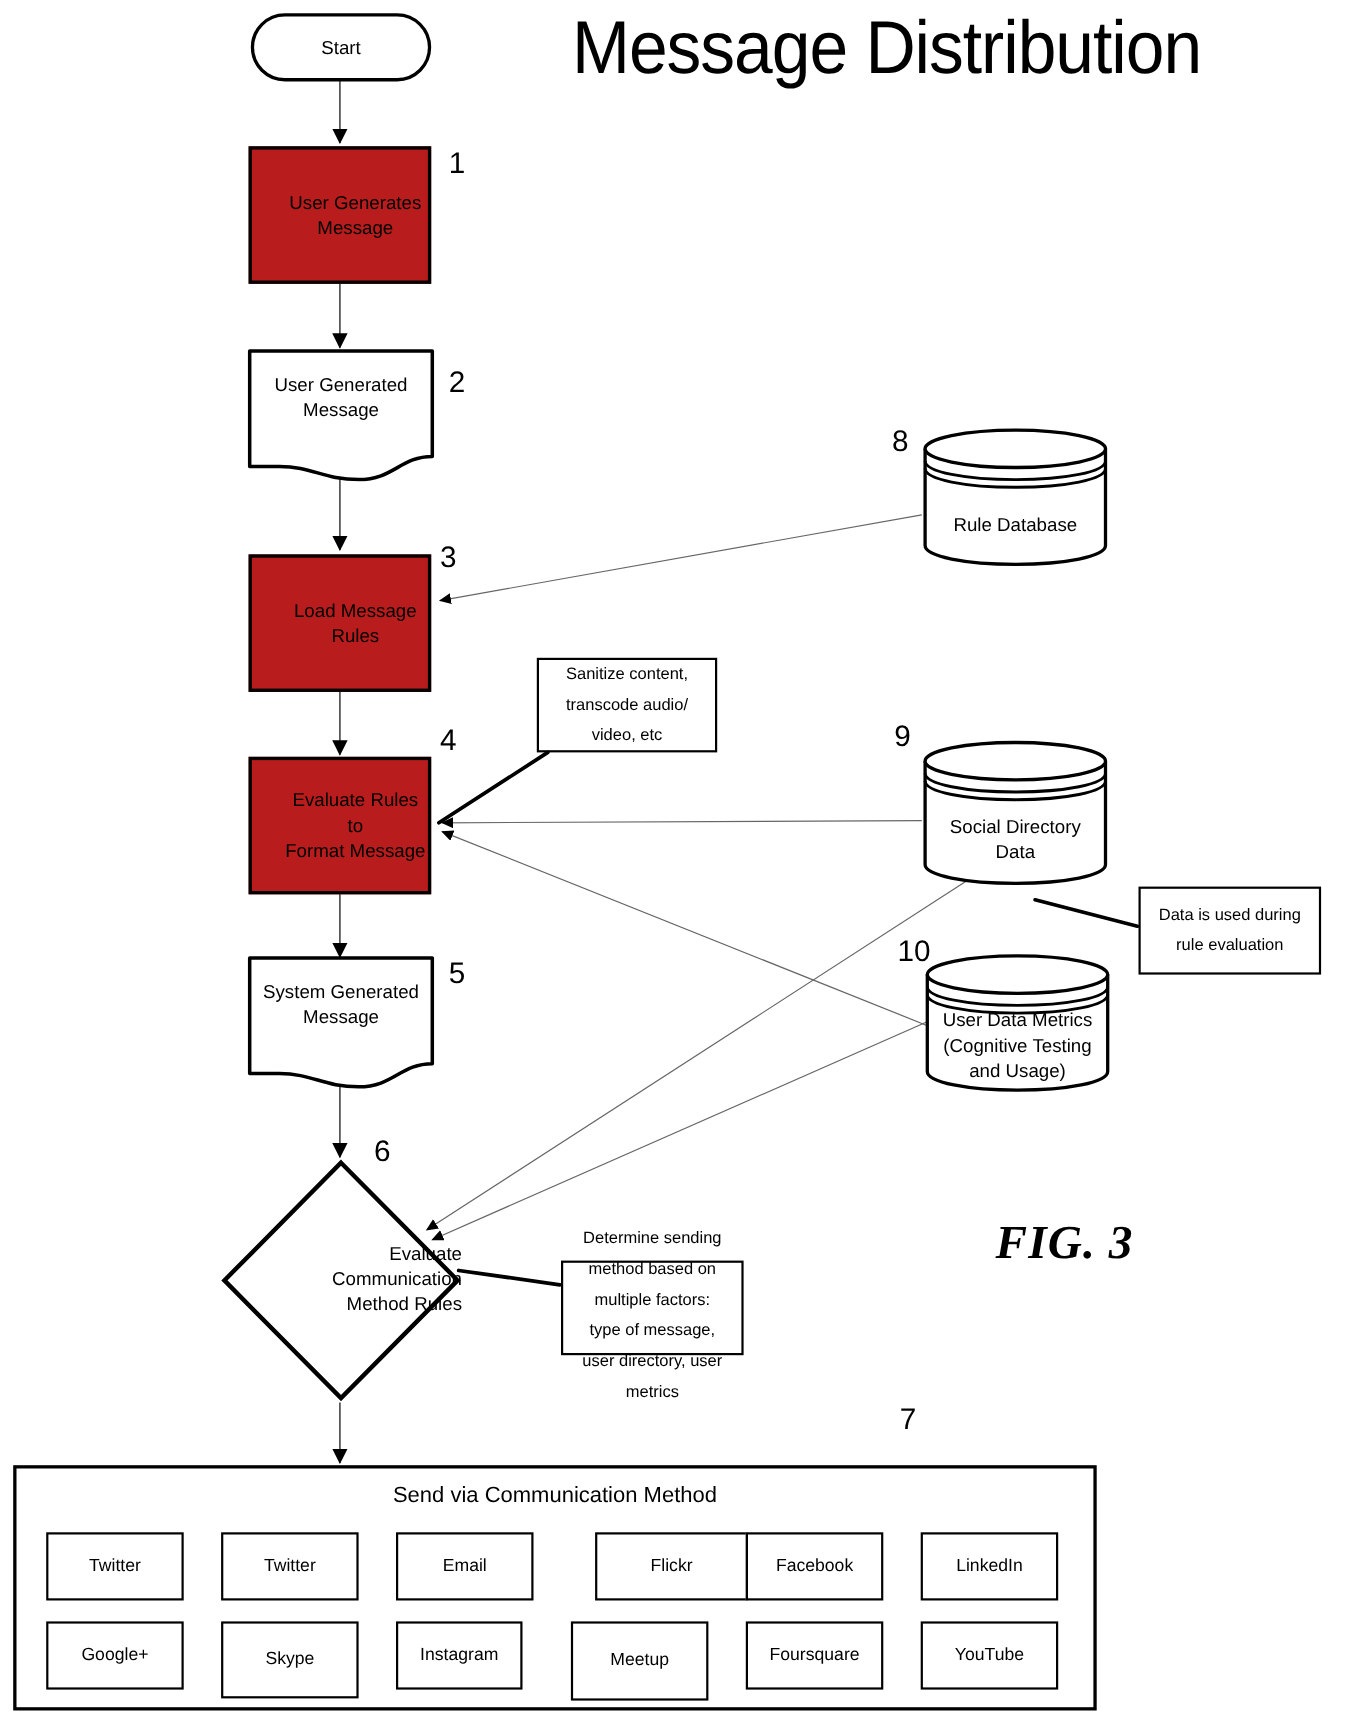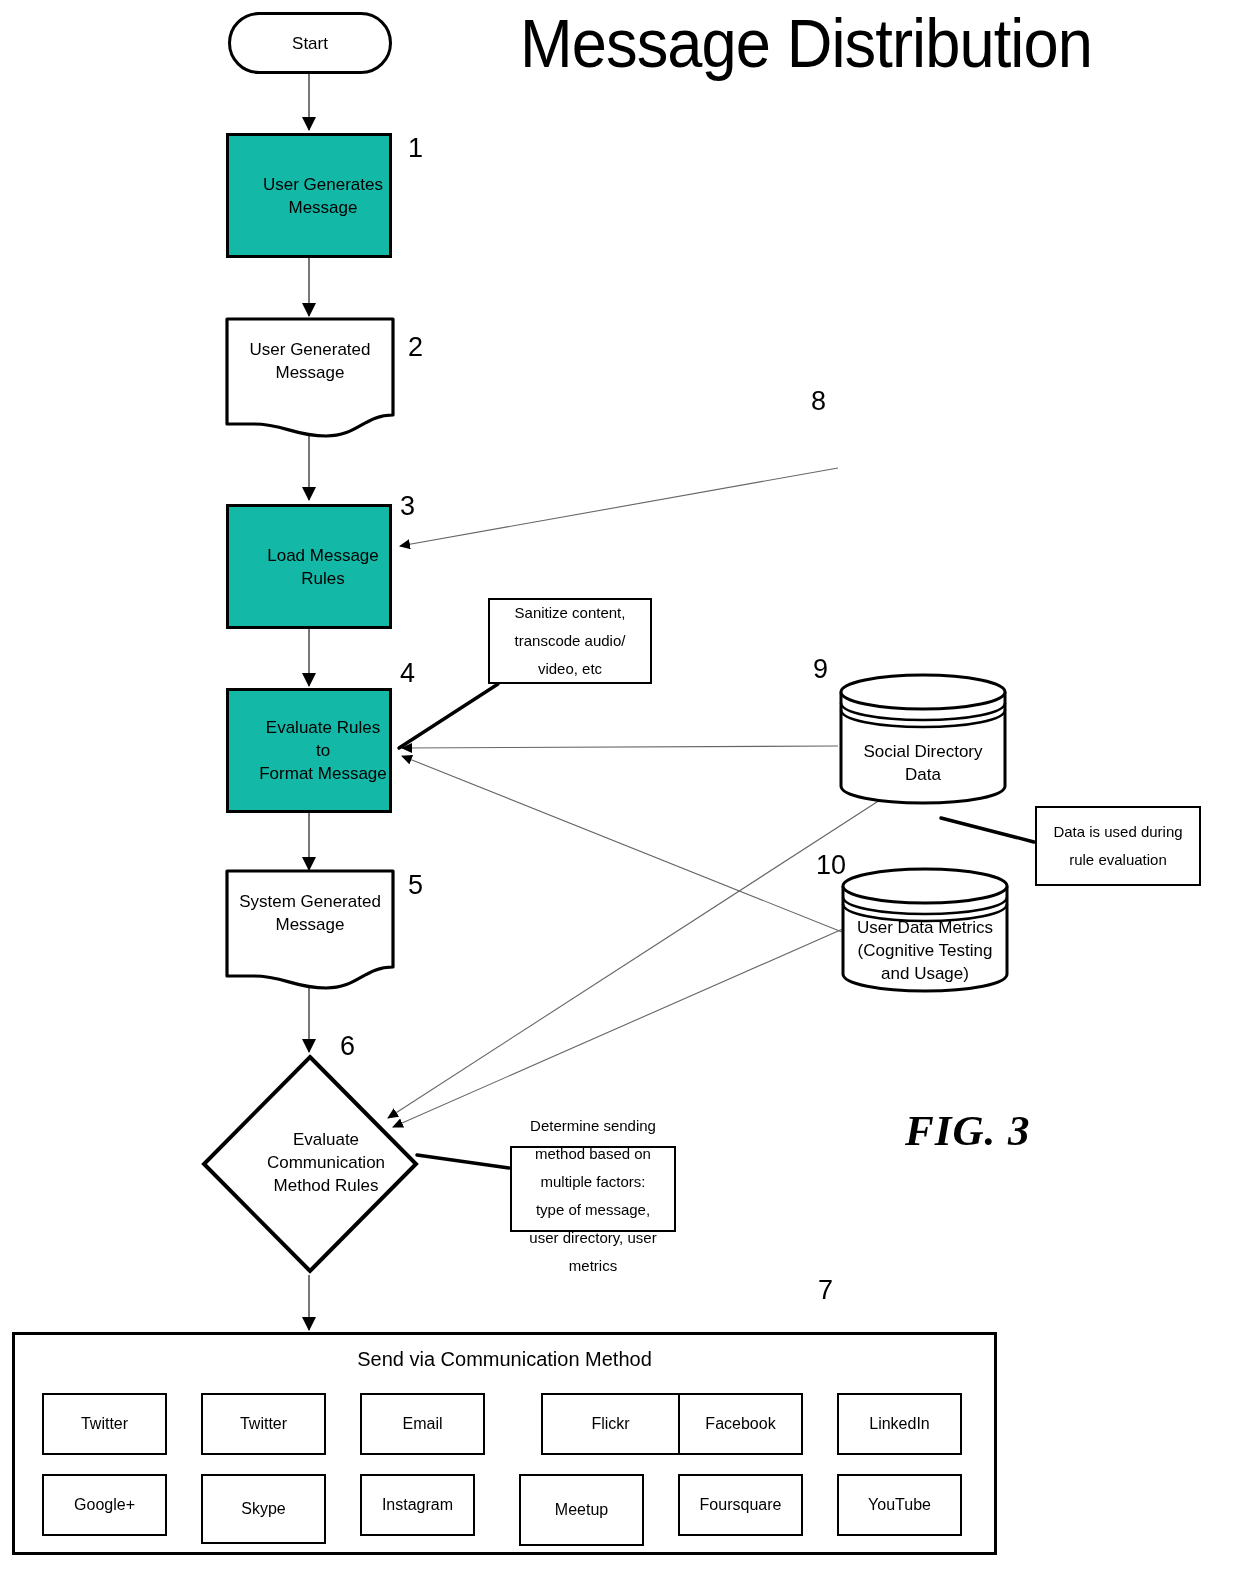--- a/index.html
+++ b/index.html
@@ -78,21 +78,21 @@
     display: flex;
     align-items: center;
     justify-content: center;
     box-sizing: border-box;
   }
 
   
   .process {
     position: absolute;
     border: 3px solid #000;
-    background: #14b8a6;
+    background: #b91c1c;
     display: flex;
     align-items: center;
     justify-content: center;
     box-sizing: border-box;
     padding-left: 28px;
   }
 
   
   .docshape {
     position: absolute;
@@ -117,23 +117,23 @@
     text-align: center;
   }
 
   
   .diamond {
     position: absolute;
   }
   .diamond svg { display: block; }
   .diamond .dialabel {
     position: absolute;
-    left: 16px;
+    left: 0;
     width: 100%;
-    text-align: center;
+    text-align: right;
   }
 
   
   .callout {
     position: absolute;
     border: 2px solid #000;
     background: transparent;
     box-sizing: border-box;
   }
   .callout-text {
@@ -263,20 +263,29 @@
   <div class="diamond" style="left:200px; top:1053px; width:220px; height:222px;">
     <svg width="220" height="222" viewBox="0 0 220 222" xmlns="http://www.w3.org/2000/svg">
       <polygon points="110,4 216,111 110,218 4,111" fill="#ffffff" stroke="#000000" stroke-width="4" stroke-linejoin="miter"></polygon>
     </svg>
     <div class="dialabel ntext" style="top:75px;">Evaluate
 Communication
 Method Rules</div>
   </div>
   <div class="ref" style="left:340px; top:1033px;">6</div>
 
+  <div class="cylinder" style="left:838px; top:388px; width:170px; height:128px;">
+    <svg width="170" height="128" viewBox="0 0 170 128" xmlns="http://www.w3.org/2000/svg">
+      <path d="M3,20 L3,108 C3,118 40,125 85,125 C130,125 167,118 167,108 L167,20" fill="#ffffff" stroke="#000000" stroke-width="3"></path>
+      <ellipse cx="85" cy="20" rx="82" ry="17" fill="#ffffff" stroke="#000000" stroke-width="3"></ellipse>
+      <path d="M3,31 C3,41 40,48 85,48 C130,48 167,41 167,31" fill="none" stroke="#000000" stroke-width="2.6"></path>
+      <path d="M3,38 C3,48 40,55 85,55 C130,55 167,48 167,38" fill="none" stroke="#000000" stroke-width="2.6"></path>
+    </svg>
+    <div class="cyllabel ntext" style="top:78px;">Rule Database</div>
+  </div>
   <div class="ref" style="left:811px; top:388px;">8</div>
 
   <div class="cylinder" style="left:838px; top:672px; width:170px; height:136px;">
     <svg width="170" height="136" viewBox="0 0 170 136" xmlns="http://www.w3.org/2000/svg">
       <path d="M3,20 L3,114 C3,124 40,131 85,131 C130,131 167,124 167,114 L167,20" fill="#ffffff" stroke="#000000" stroke-width="3"></path>
       <ellipse cx="85" cy="20" rx="82" ry="17" fill="#ffffff" stroke="#000000" stroke-width="3"></ellipse>
       <path d="M3,31 C3,41 40,48 85,48 C130,48 167,41 167,31" fill="none" stroke="#000000" stroke-width="2.6"></path>
       <path d="M3,38 C3,48 40,55 85,55 C130,55 167,48 167,38" fill="none" stroke="#000000" stroke-width="2.6"></path>
     </svg>
     <div class="cyllabel ntext" style="top:68px;">Social Directory

